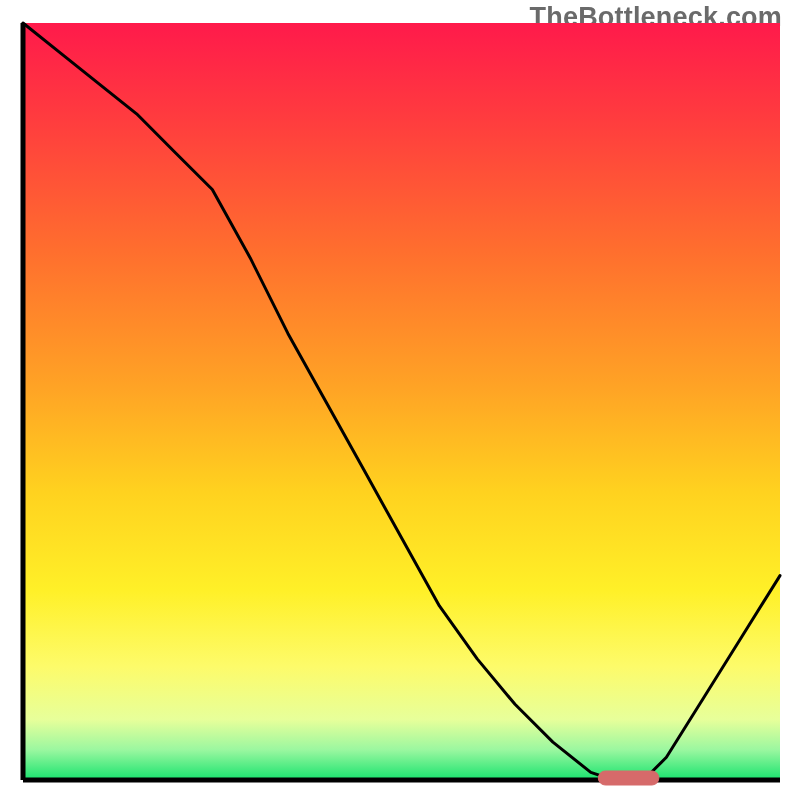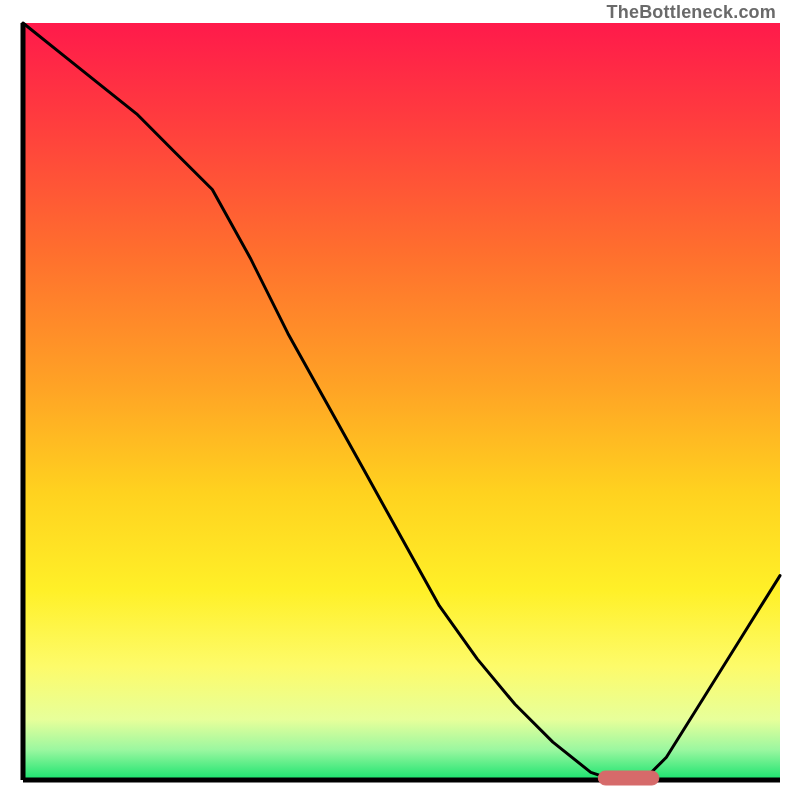--- a/index.html
+++ b/index.html
@@ -11,22 +11,22 @@
     font-family: Arial, Helvetica, sans-serif;
   }
   .container {
     position: relative;
     width: 800px;
     height: 800px;
   }
   .watermark {
     position: absolute;
     top: 2px;
-    right: 24px;
-    font-size: 18px;
+    right: 18px;
+    font-size: 27px;
     font-weight: 600;
     color: #6a6a6a;
     letter-spacing: 0.2px;
   }
   svg.chart {
     position: absolute;
     left: 0;
     top: 0;
   }
 </style>

